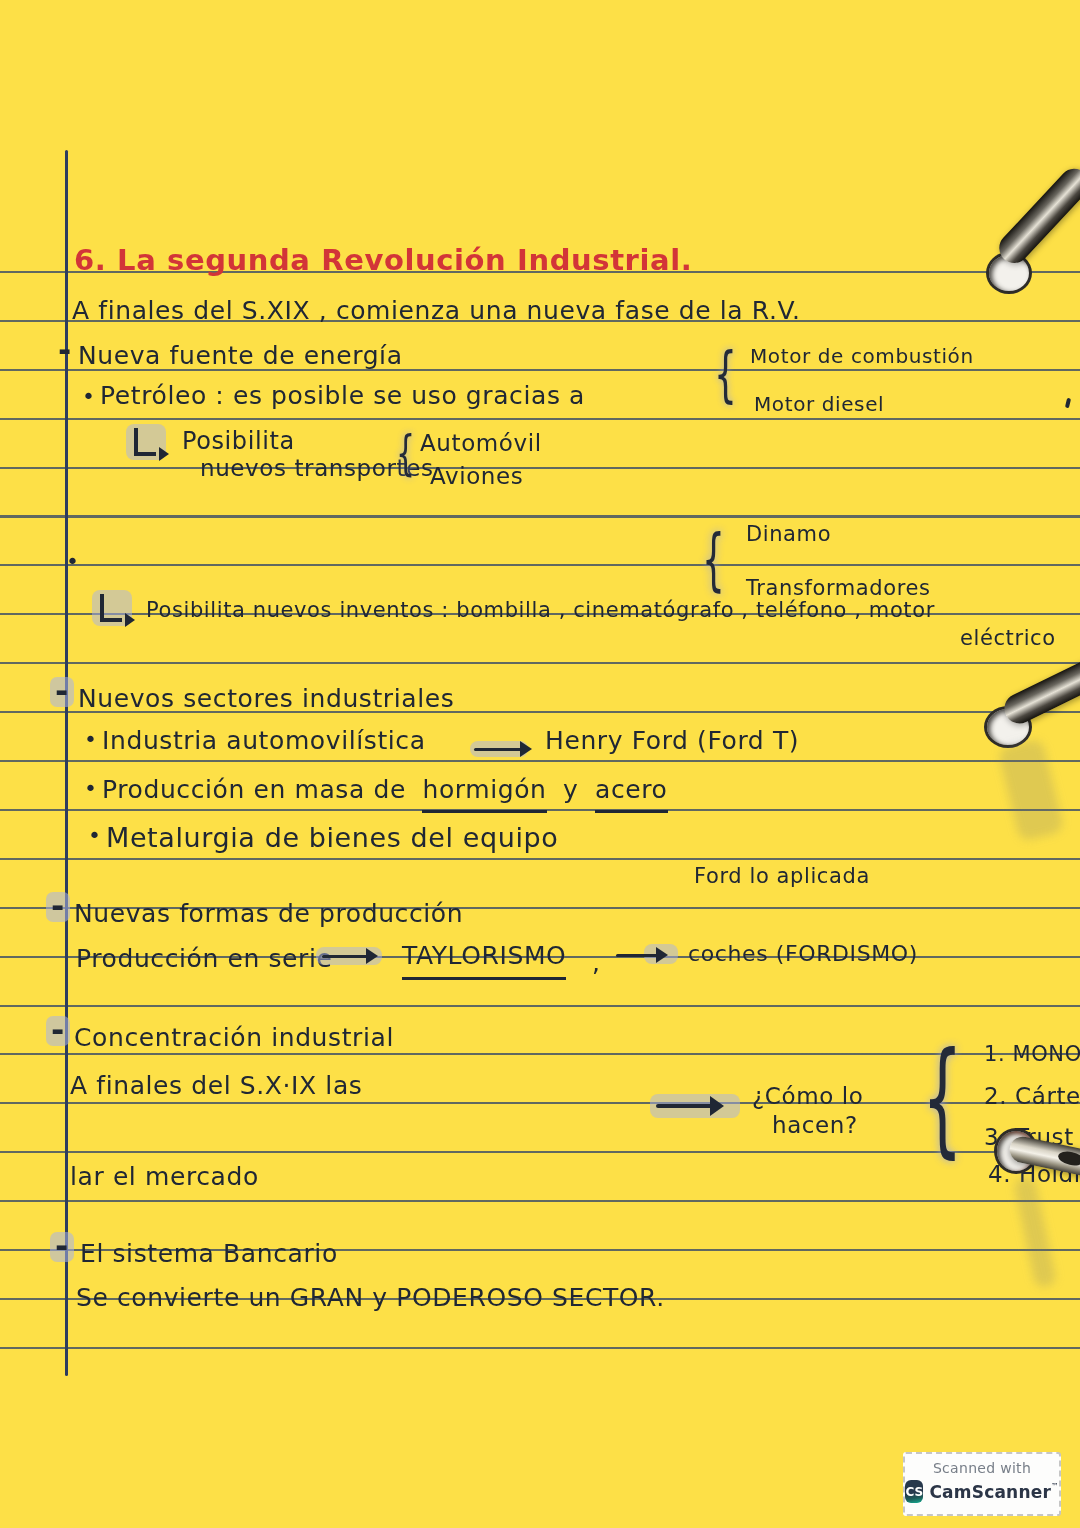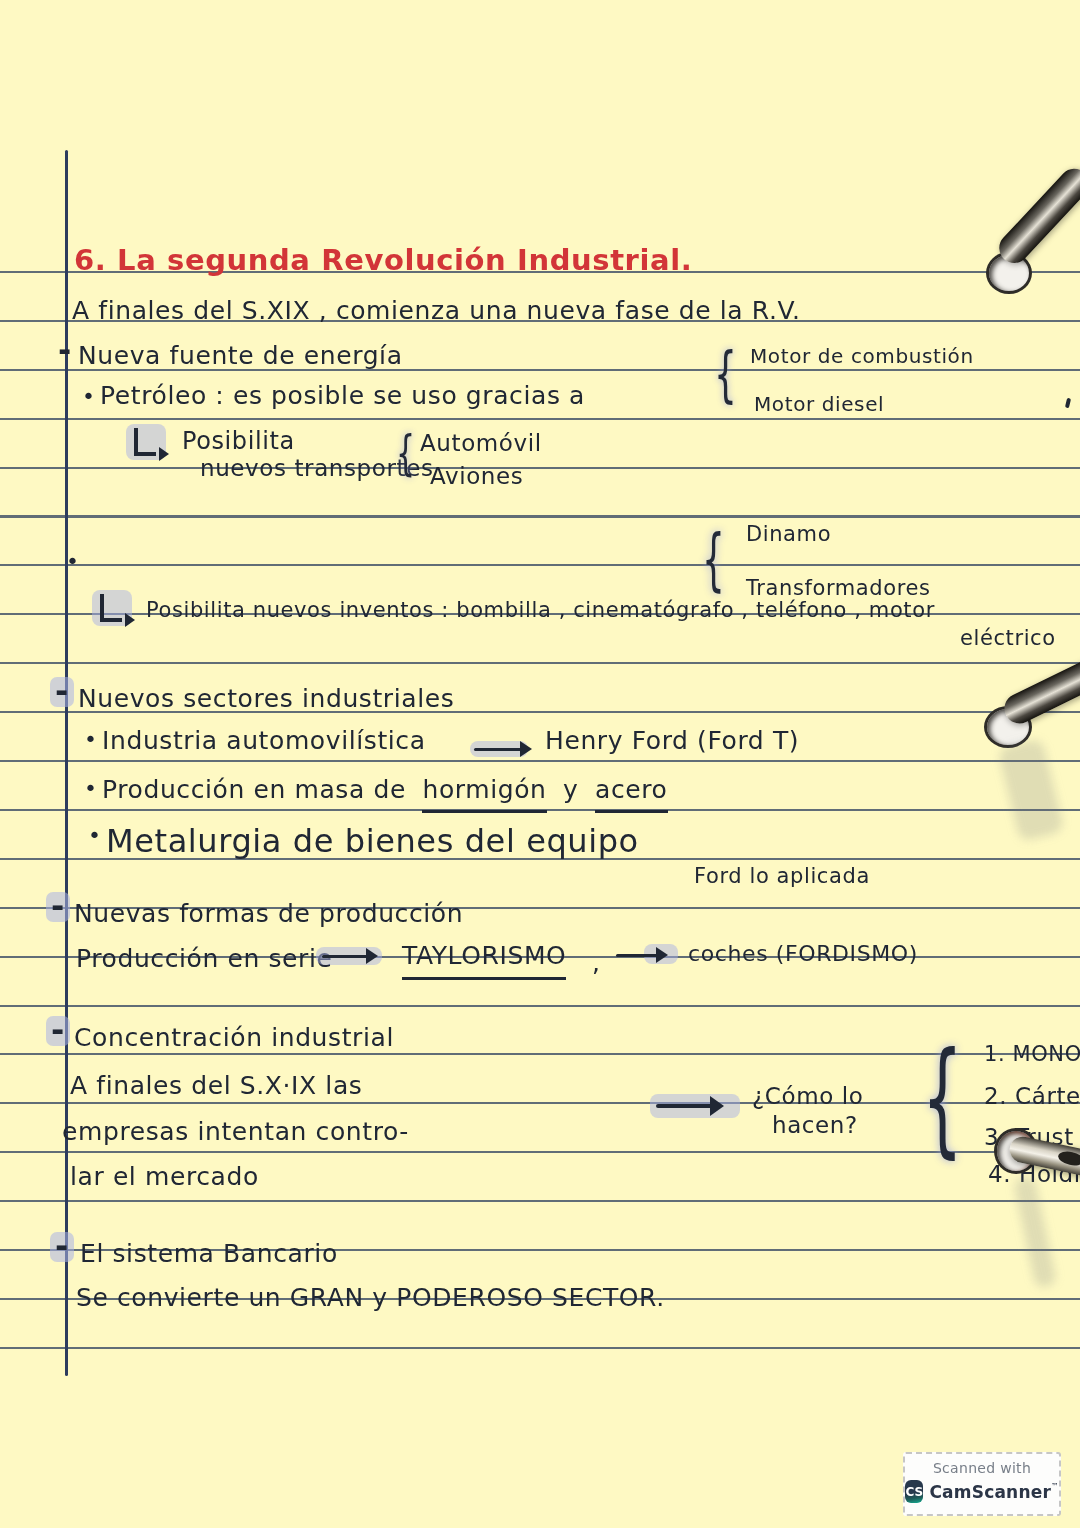--- a/index.html
+++ b/index.html
@@ -1,16 +1,16 @@
 <!DOCTYPE html>
 <html><head>
 <meta charset="utf-8">
 <style>
   html,body{margin:0;padding:0;background:#dcdcdc;}
-  .page{position:relative;width:1080px;height:1528px;background:#fef9c3;overflow:hidden;
+  .page{position:relative;width:1080px;height:1528px;background:#fde047;overflow:hidden;
         font-family:"DejaVu Sans",sans-serif;color:#202734;}
   .abs{position:absolute;}
   .hw{position:absolute;white-space:nowrap;letter-spacing:.6px;line-height:1.2;}
   .red{color:#d23538;font-weight:bold;}
   .rules{position:absolute;left:0;right:0;top:271px;height:1078px;
          background:repeating-linear-gradient(180deg,rgba(62,78,102,.82) 0,rgba(62,78,102,.82) 2px,transparent 2px,transparent 48.9px);}
   .vline{position:absolute;left:65px;top:150px;width:3px;height:1226px;background:#2d3c5e;border-radius:2px;}
   .dash{font-weight:bold;font-size:32px;line-height:.8;}
   .bullet{font-size:22px;}
   .hl{background:rgba(169,178,230,.55);border-radius:7px;padding:2px 5px;}
@@ -93,21 +93,21 @@
 
   <div class="hw bullet" style="left:84px;top:776px;">•</div>
   <div class="hw" style="left:102px;top:775px;font-size:25px;">
     <span>Producción en masa de</span>
     <span class="u" style="margin-left:8px;">hormigón</span>
     <span style="margin-left:8px;">y</span>
     <span class="u" style="margin-left:8px;">acero</span>
   </div>
 
   <div class="hw bullet" style="left:88px;top:823px;">•</div>
-  <div class="hw" style="left:106px;top:822px;font-size:32px;">Metalurgia de bienes del equipo</div>
+  <div class="hw" style="left:106px;top:822px;font-size:27px;">Metalurgia de bienes del equipo</div>
 
   <div class="hw dash hl" style="left:46px;top:892px;">-</div>
   <div class="hw" style="left:76px;top:944px;font-size:25px;">Producción en serie</div>
 
   <div class="hw" style="left:74px;top:899px;font-size:25px;">Nuevas formas de producción</div>
   <div class="blob" style="left:316px;top:947px;width:66px;height:18px;"></div>
   <div class="arrow">
     <div class="shaft" style="left:322px;top:955px;width:46px;"></div>
     <div class="head" style="left:366px;top:948px;"></div>
   </div>
@@ -117,21 +117,20 @@
   <div class="arrow">
     <div class="shaft" style="left:616px;top:954px;width:42px;"></div>
     <div class="head" style="left:656px;top:947px;"></div>
   </div>
   <div class="hw" style="left:694px;top:864px;font-size:21px;">Ford lo aplicada</div>
   <div class="hw" style="left:688px;top:941px;font-size:22px;">coches (FORDISMO)</div>
 
   <div class="hw dash hl" style="left:46px;top:1016px;">-</div>
   <div class="hw" style="left:74px;top:1023px;font-size:25px;">Concentración industrial</div>
   <div class="hw" style="left:70px;top:1071px;font-size:25px;">A finales del S.X·IX las</div>
-  <div class="hw" style="left:62px;top:1117px;font-size:25px;">empresas intentan contro-</div>
   <div class="hw" style="left:70px;top:1162px;font-size:25px;">lar el mercado</div>
 
   <div class="blob" style="left:650px;top:1094px;width:90px;height:24px;"></div>
   <div class="arrow">
     <div class="shaft" style="left:656px;top:1104px;width:56px;height:4px;"></div>
     <div class="head" style="left:710px;top:1096px;border-top-width:10px;border-bottom-width:10px;border-left-width:14px;"></div>
   </div>
   <div class="hw" style="left:752px;top:1083px;font-size:23px;">¿Cómo lo</div>
   <div class="hw" style="left:772px;top:1112px;font-size:23px;">hacen?</div>
 

